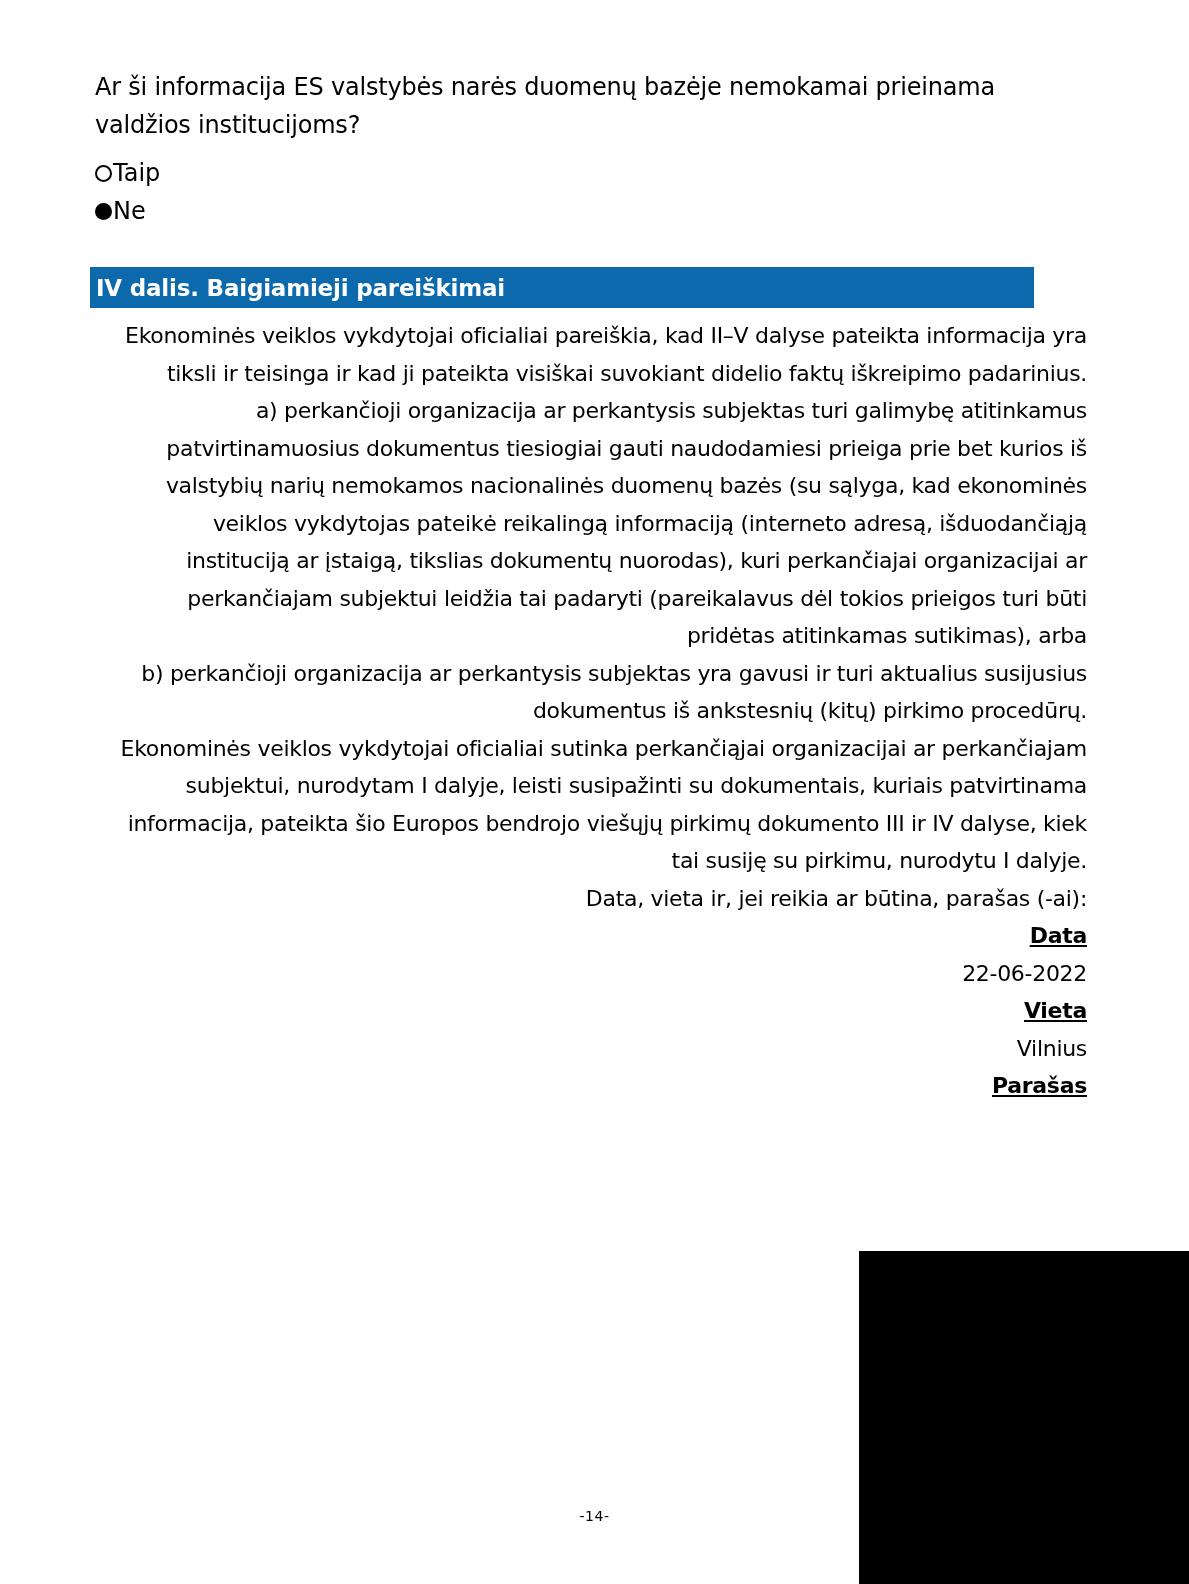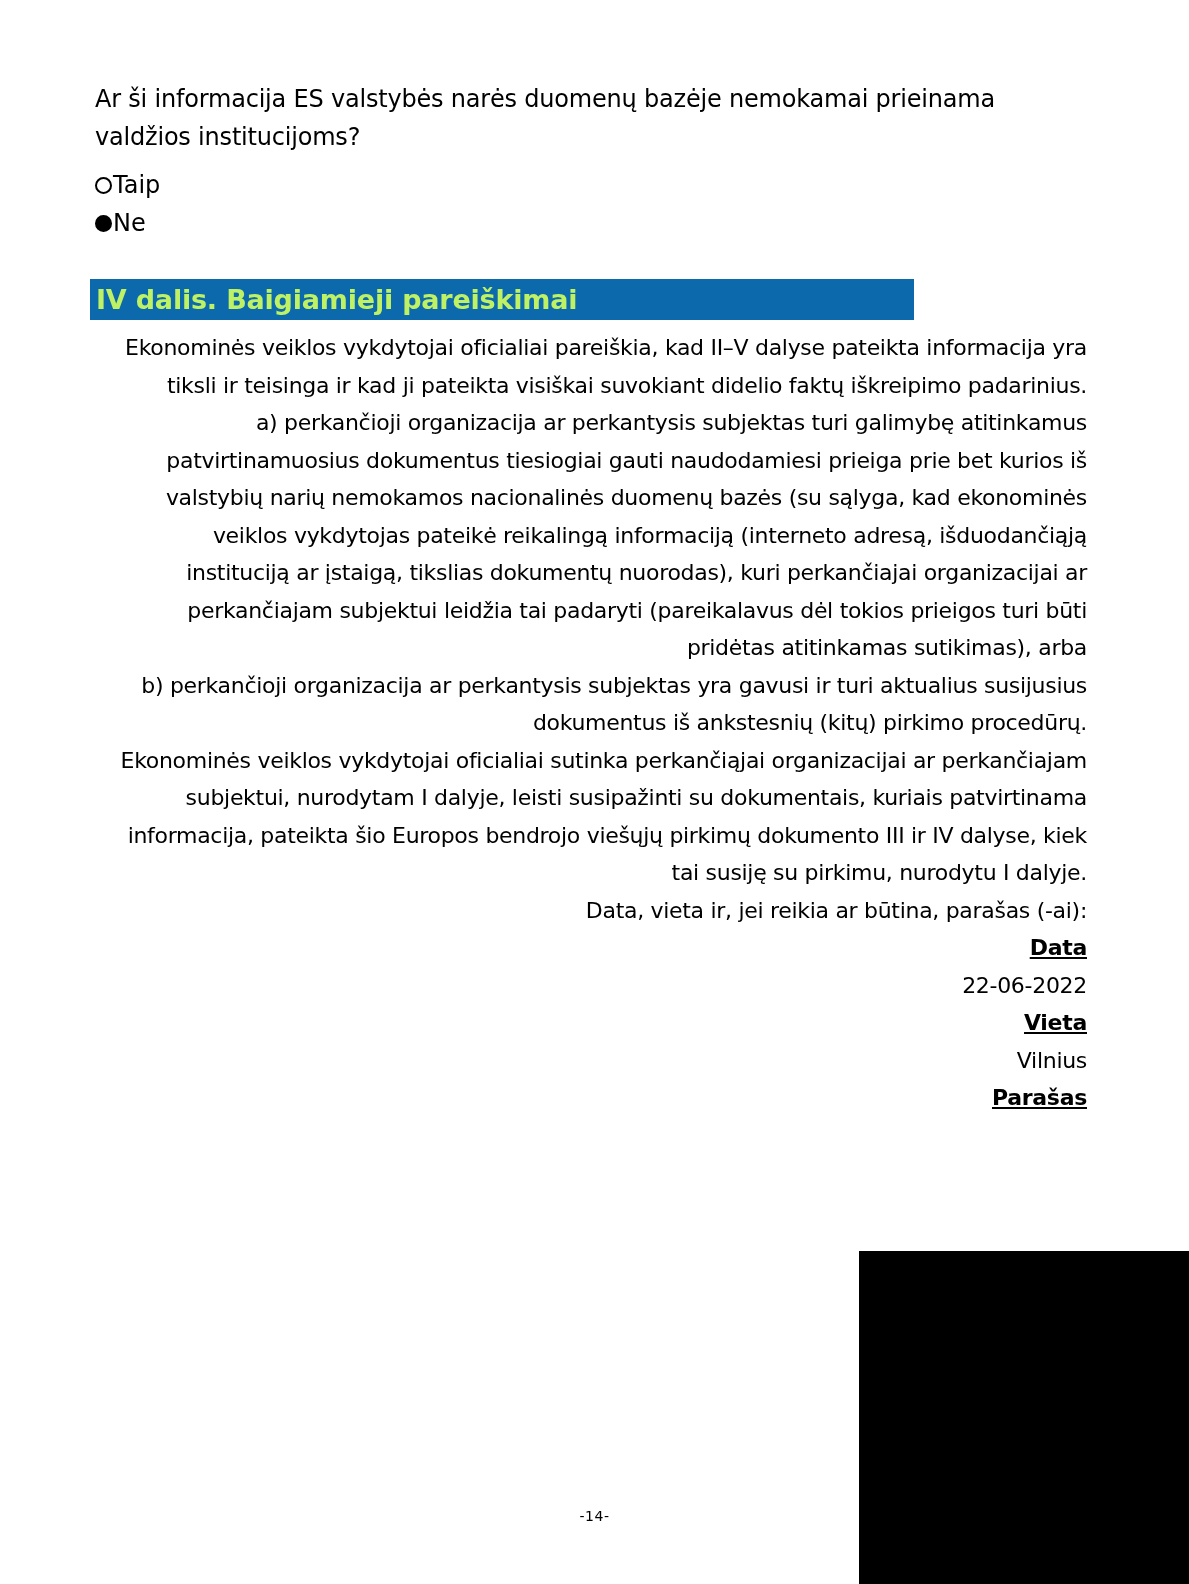--- a/index.html
+++ b/index.html
@@ -8,21 +8,21 @@
     width: 1189px;
     height: 1584px;
     position: relative;
     overflow: hidden;
     font-family: "DejaVu Sans", "Liberation Sans", sans-serif;
     color: #000000;
   }
   .content {
     position: absolute;
     left: 95px;
-    top: 16px;
+    top: 4px;
     width: 995px;
   }
   .question {
     margin-top: 64px;
     font-size: 24px;
     line-height: 38px;
     letter-spacing: -0.2px;
     width: 990px;
   }
   .radio-group { margin-top: 10px; }
@@ -39,28 +39,28 @@
     height: 17px;
     border-radius: 50%;
     margin-right: 1px;
     flex: 0 0 auto;
   }
   .radio-off { border: 2px solid #000000; background: #ffffff; }
   .radio-on  { border: 2px solid #000000; background: #000000; }
   .section-header {
     margin-top: 37px;
     margin-left: -5px;
-    width: 824px;
+    width: 944px;
     height: 41px;
     display: flex;
     align-items: center;
     padding-left: 6px;
-    color: #bef264;
+    color: #ffffff;
     font-weight: bold;
-    font-size: 27px;
+    font-size: 23px;
     letter-spacing: -0.2px;
   }
   .body-text {
     margin-top: 9px;
     font-size: 22px;
     line-height: 37.5px;
     letter-spacing: -0.3px;
     text-align: right;
   }
   .para { width: 992px; }

